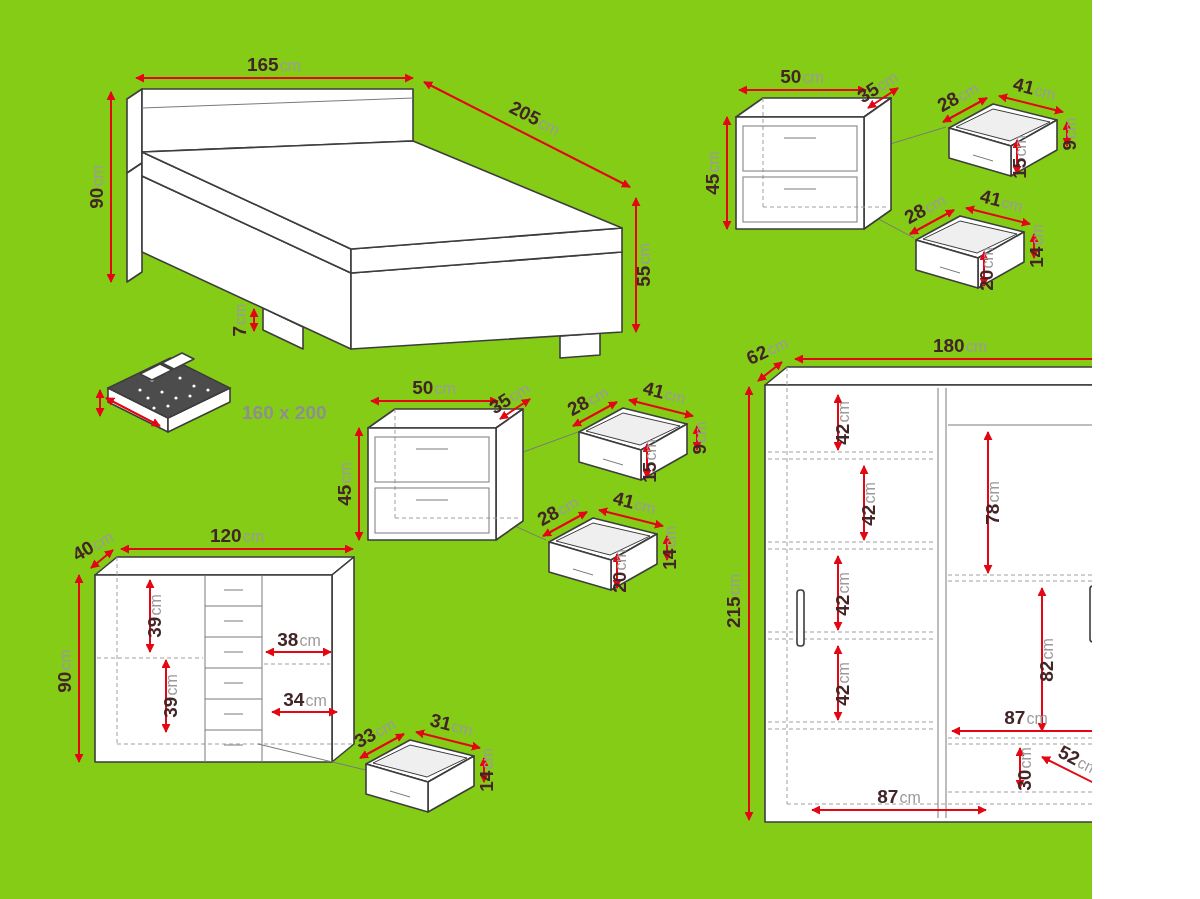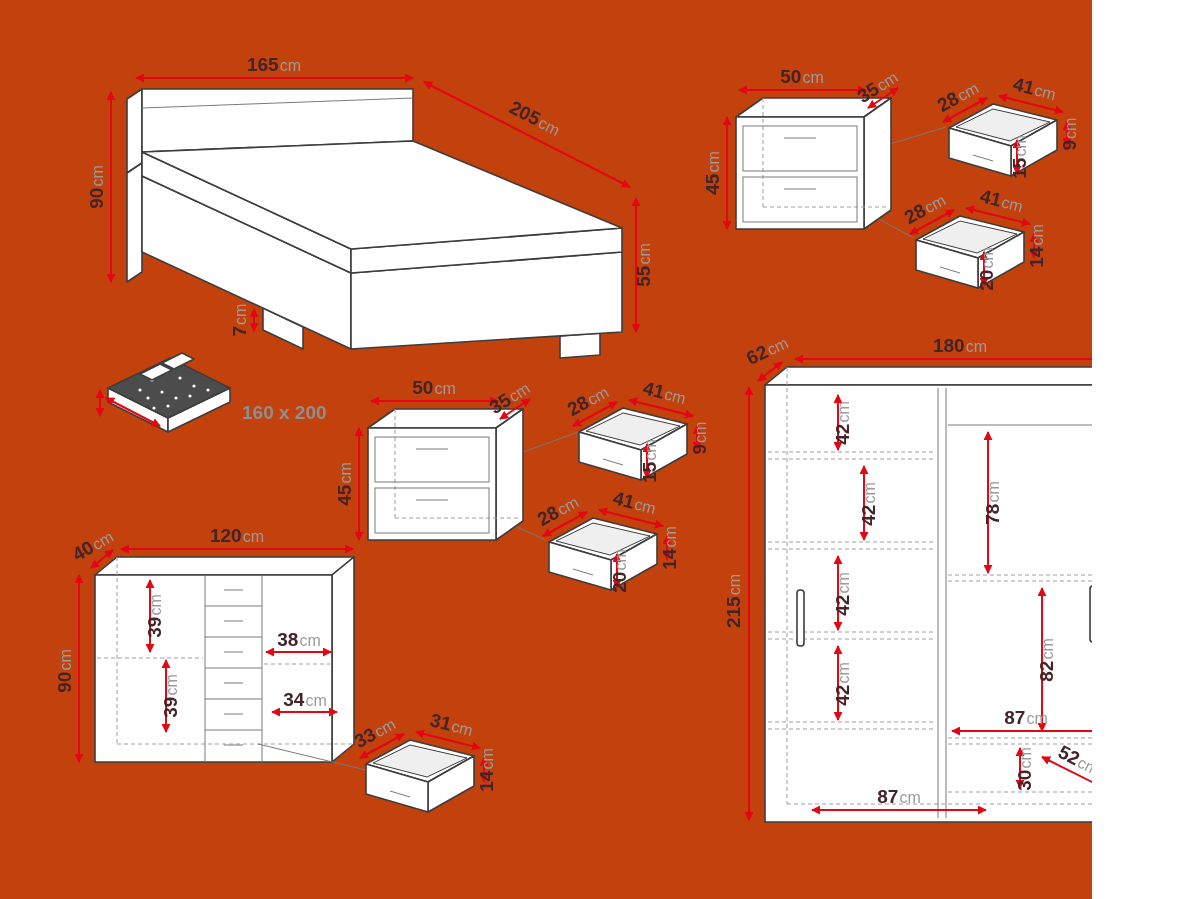--- a/index.html
+++ b/index.html
@@ -1,16 +1,16 @@
 <!DOCTYPE html>
 <html style="--accent_red: #e30613; --outline: #3d3d3d; --number_color: #432427; --unit_color: #9b9b9b;"><head>
 <meta charset="utf-8">
 <style>
   html,body{margin:0;padding:0;background:#fff;}
-  .page{position:relative;width:1092px;height:899px;background:#c2410c;overflow:hidden;}
+  .page{position:relative;width:1092px;height:899px;background:#84cc16;overflow:hidden;}
   svg text{font-family:"Liberation Sans",sans-serif;}
   .t{font-size:19px;font-weight:bold;fill:var(--number_color,#432427);text-anchor:middle;}
   .t .u{font-size:16px;font-weight:normal;fill:var(--unit_color,#9b9b9b);}
   .mat{font-size:19px;font-weight:bold;fill:#8f8f8f;text-anchor:start;}
   .art{fill:#fff;stroke:var(--outline,#3d3d3d);stroke-width:1.6;stroke-linejoin:round;}
   .dk{fill:#4c4c4c;stroke:var(--outline,#3d3d3d);stroke-width:1.4;}
   .thin{fill:none;stroke:#7a7a7a;stroke-width:1;}
   .dash{fill:none;stroke:#9f9f9f;stroke-width:1;stroke-dasharray:4 3;}
   .dim{stroke:var(--accent_red,#e30613);stroke-width:2;fill:none;}
 </style>

